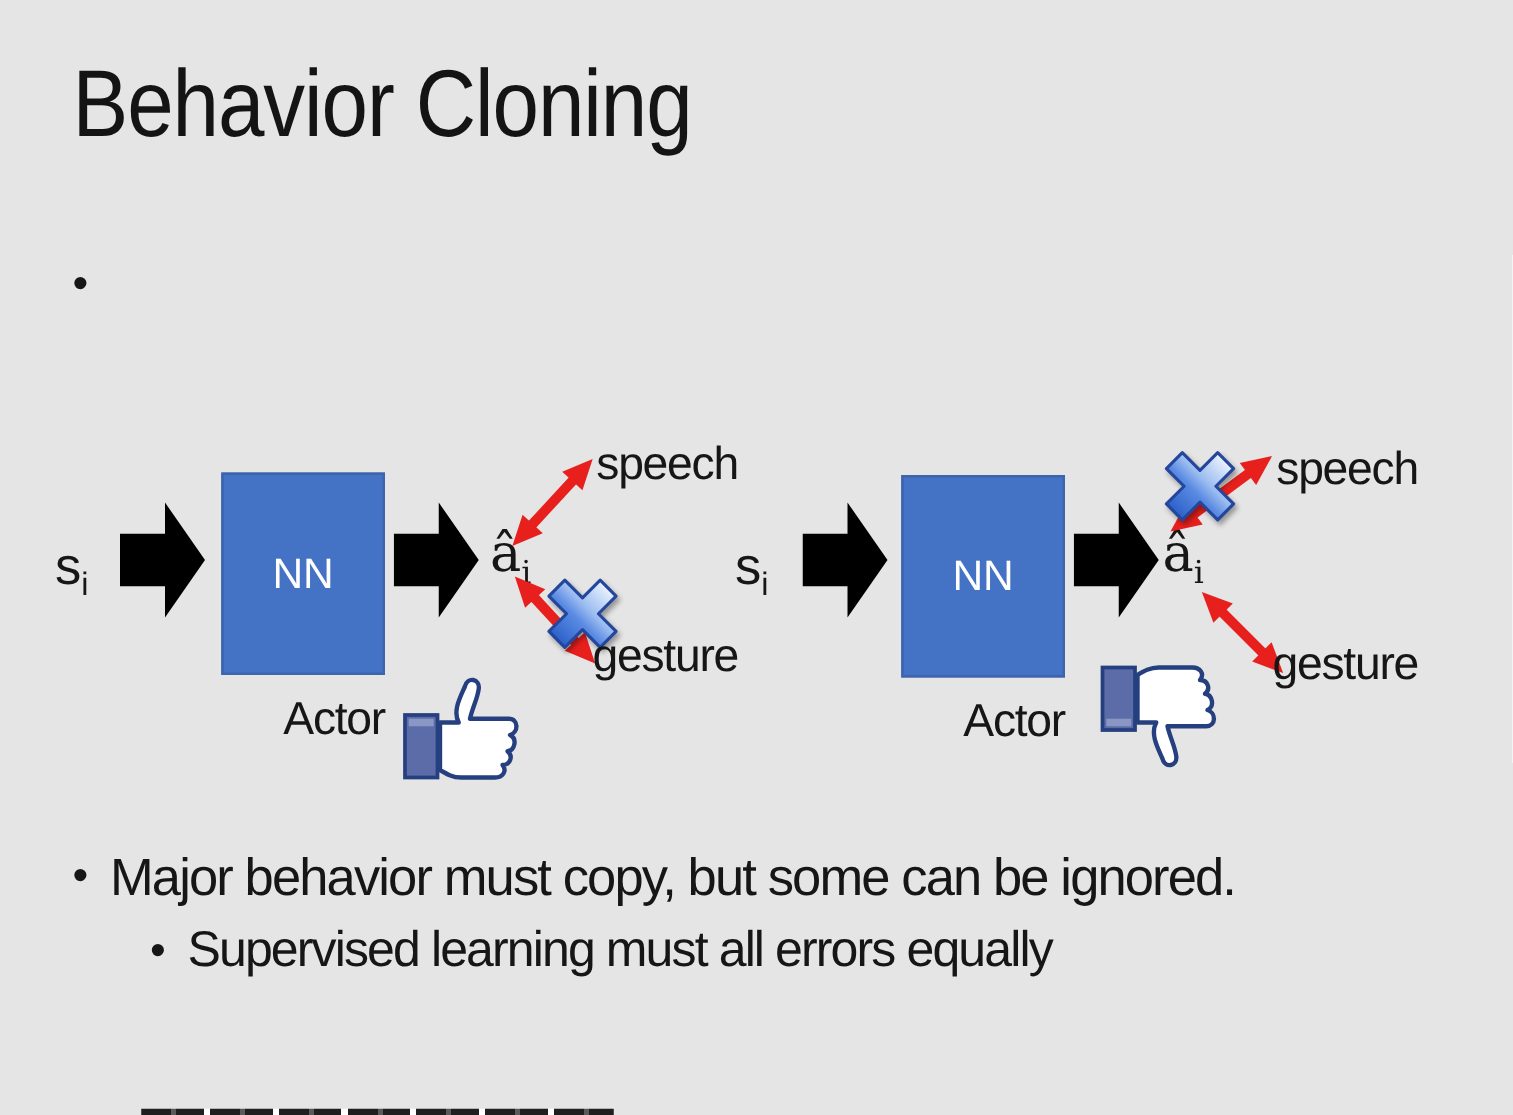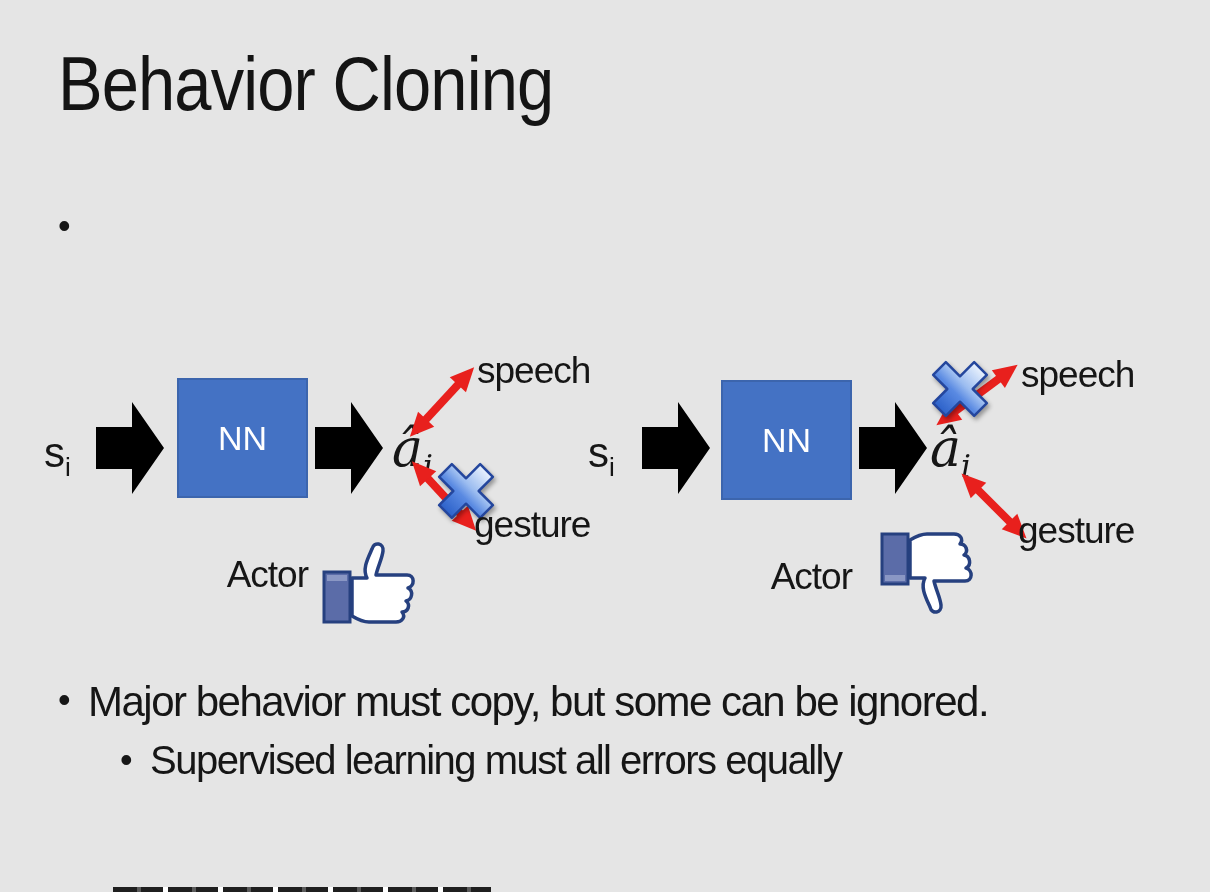--- a/index.html
+++ b/index.html
@@ -12,26 +12,26 @@
     left:58px;top:40px;font-size:76px;font-weight:300;letter-spacing:-1px;
     white-space:nowrap;transform:scaleX(0.88);transform-origin:left top;color:#141414;
   }
   .bullet-row{display:flex;align-items:flex-start;}
   .dot{width:30px;flex:0 0 30px;font-size:36px;line-height:1.35;}
   .b1{left:58px;top:202px;font-size:42px;letter-spacing:-1.2px;line-height:1.22;}
   .b1 .lines span{display:block;}
   .b2{left:58px;top:676px;font-size:42px;letter-spacing:-1.5px;line-height:1.22;}
   .b3{left:120px;top:736px;font-size:40px;letter-spacing:-1.5px;line-height:1.22;}
   .nn-box{
-    width:131px;height:120px;background:#4472c4;border:2px solid #3c65ad;box-sizing:border-box;
+    width:131px;height:162px;background:#4472c4;border:2px solid #3c65ad;box-sizing:border-box;
     display:flex;align-items:center;justify-content:center;color:#ffffff;font-size:34px;
   }
   .si{font-size:42px;white-space:nowrap;}
   .si sub{font-size:0.62em;}
-  .ai{font-family:"DejaVu Serif",serif;font-style:italic;font-size:52px;white-space:nowrap;}
+  .ai{font-family:"DejaVu Serif",serif;font-size:42px;white-space:nowrap;}
   .ai sub{font-size:0.6em;}
   .dlabel{font-size:37px;letter-spacing:-1px;white-space:nowrap;}
   .actor{width:131px;text-align:right;}
   .xicon{filter:drop-shadow(2px 3px 2px rgba(0,0,0,0.35));}
   .clip-edge{
     left:113px;top:887px;width:378px;height:5px;
     background:repeating-linear-gradient(90deg,#1f1f1f 0 24px,#5a5a5a 24px 28px,#1f1f1f 28px 50px,#ffffff 50px 55px);
   }
 </style>
 </head>

